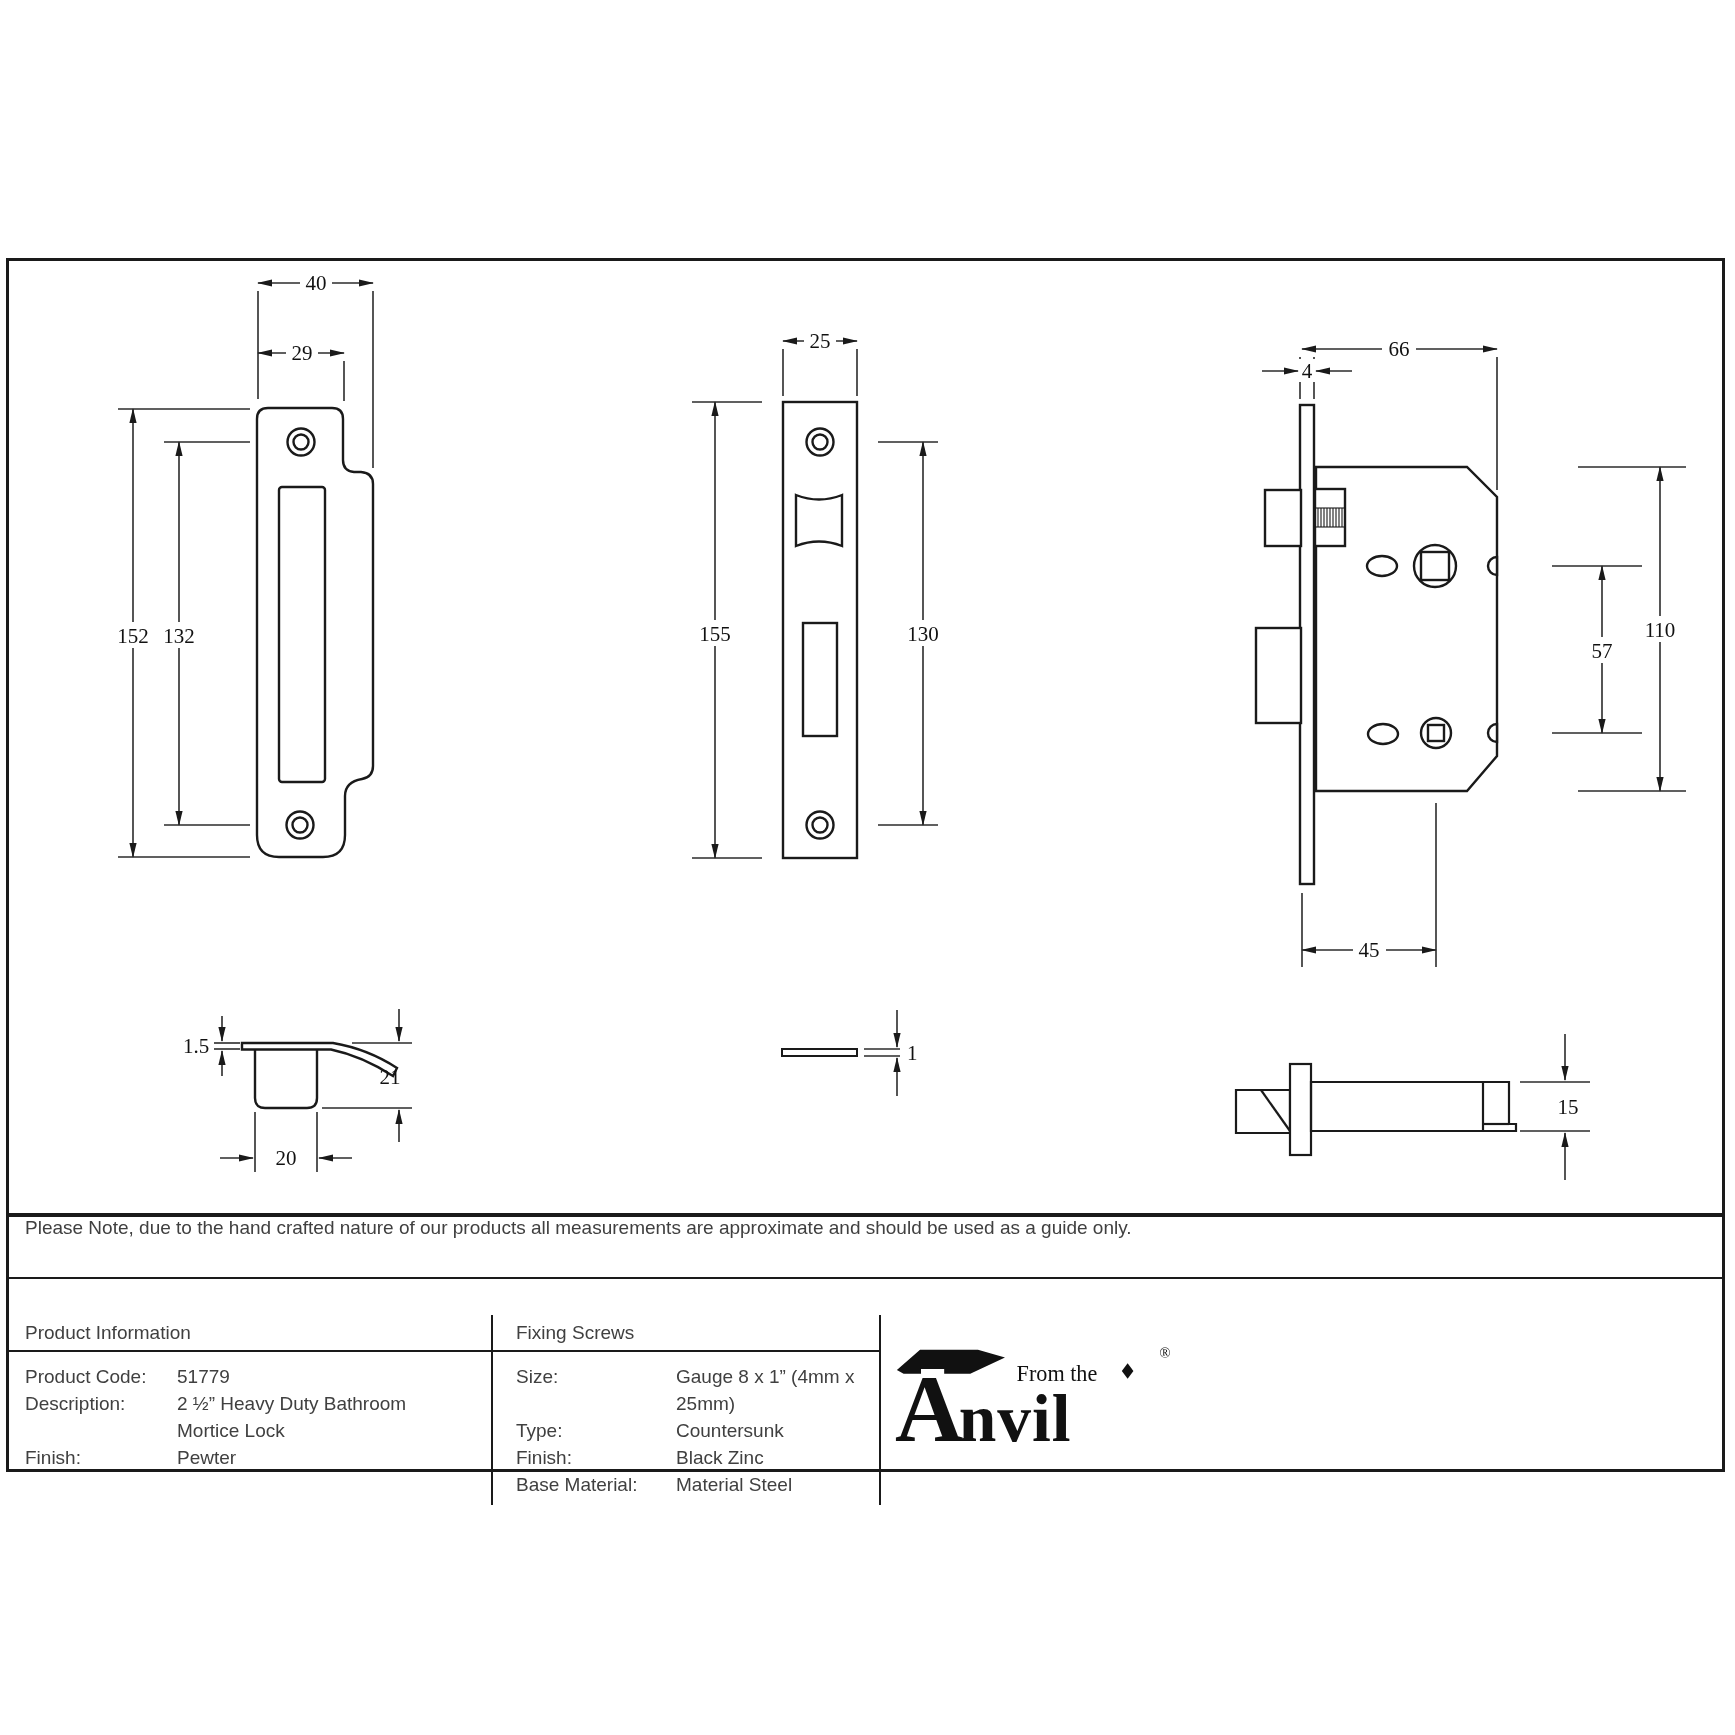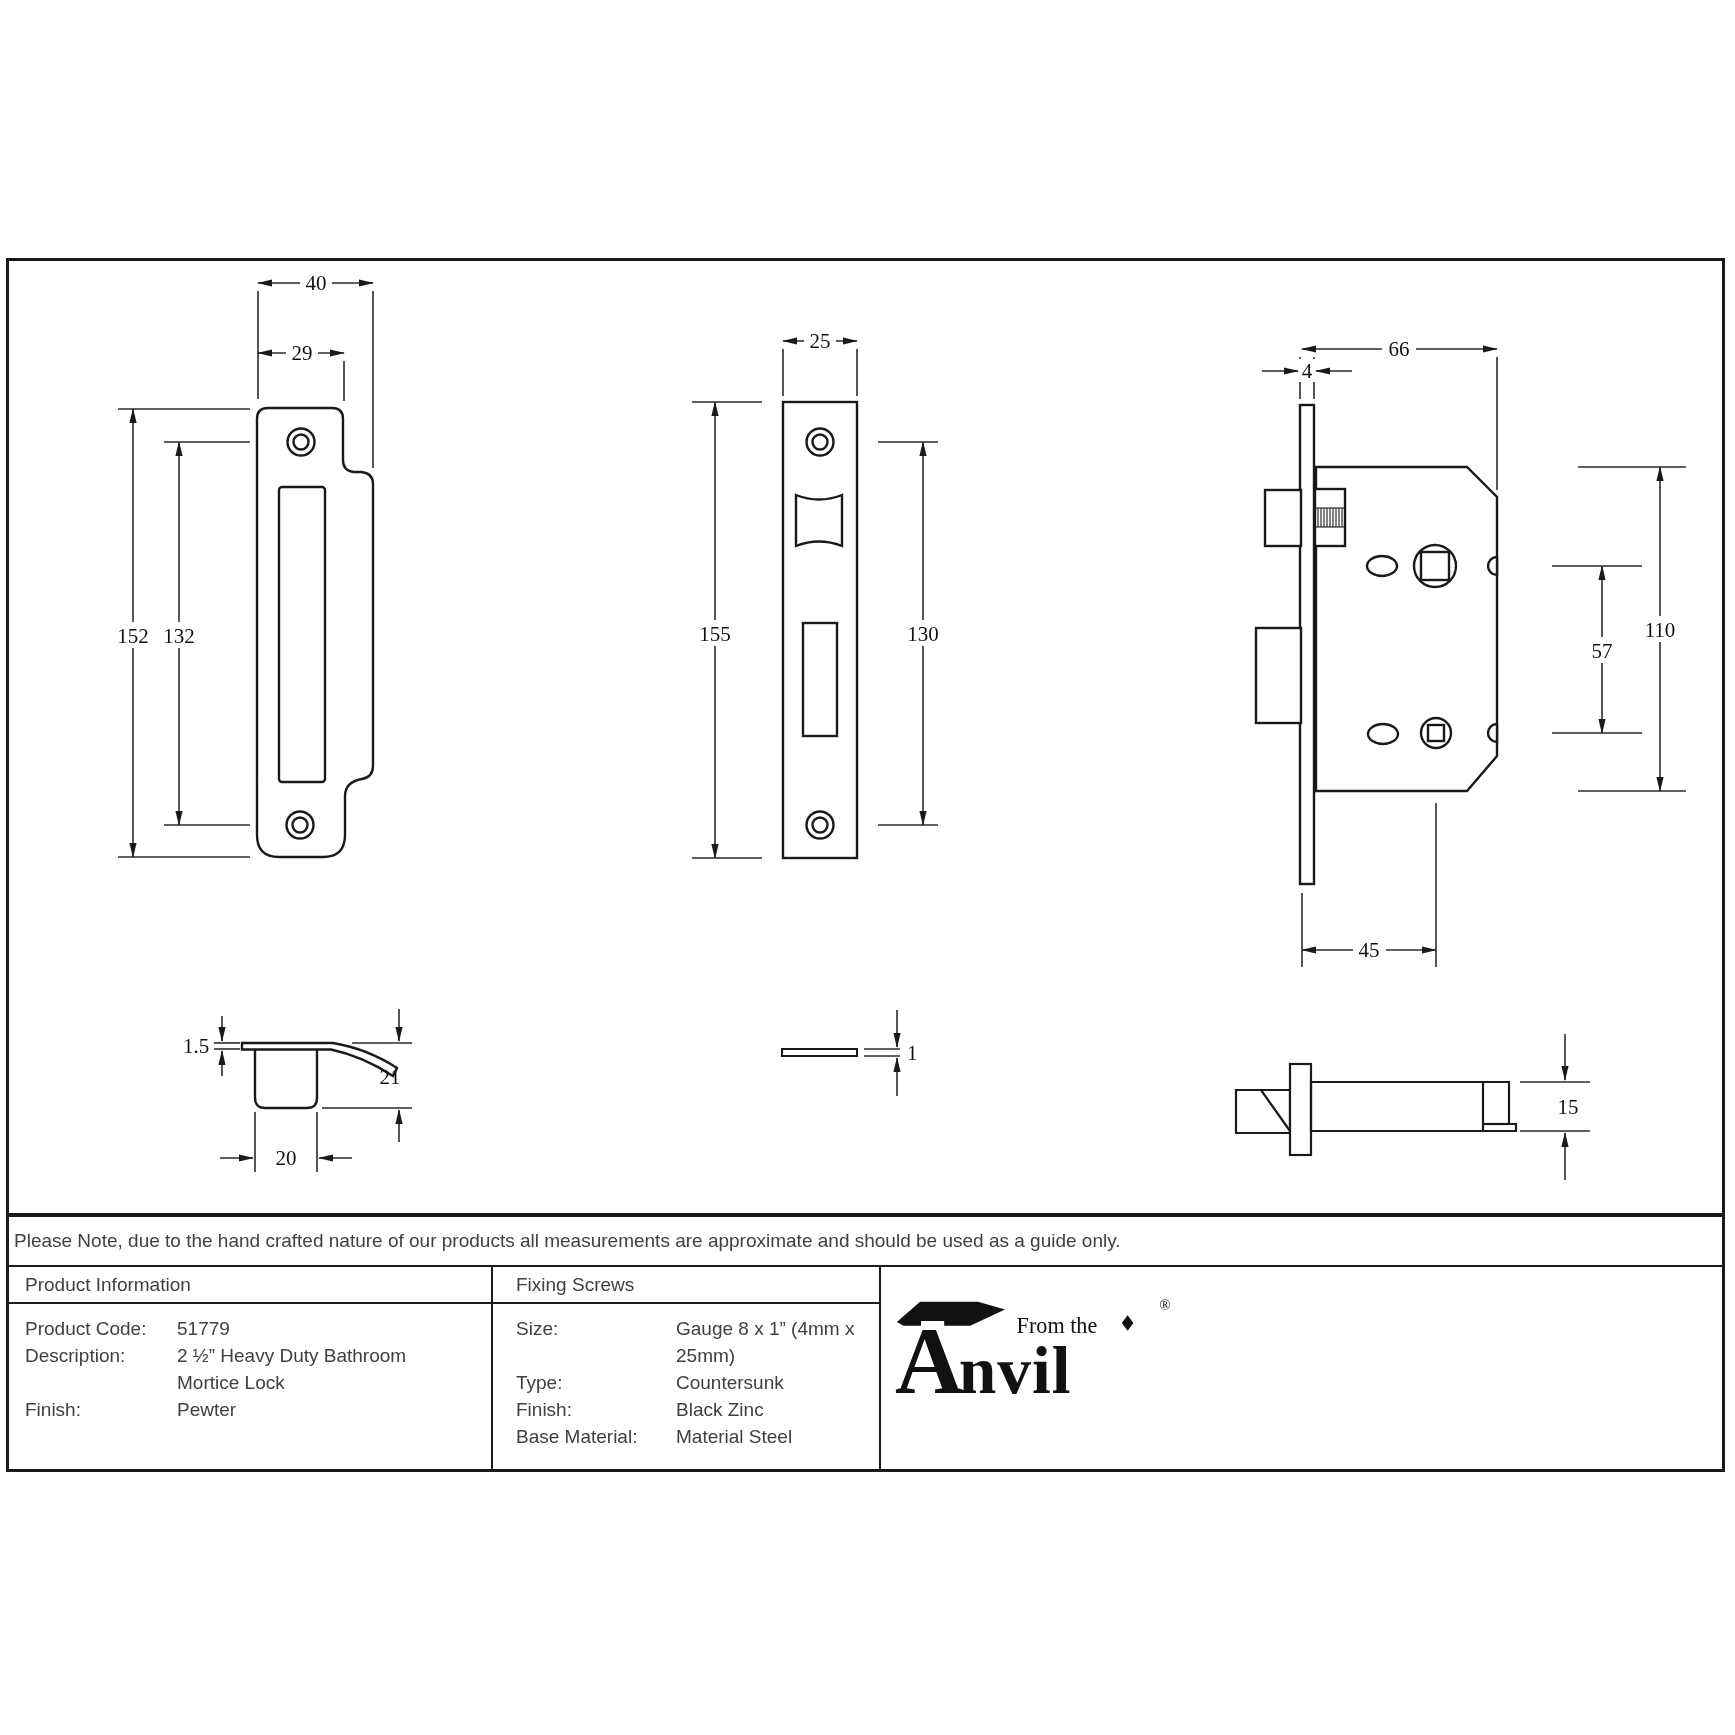--- a/index.html
+++ b/index.html
@@ -5,24 +5,24 @@
   html,body{margin:0;padding:0;background:#ffffff;}
   .sheet{position:relative;width:1735px;height:1735px;background:#fff;overflow:hidden;
          font-family:"Liberation Sans",sans-serif;color:#404040;}
   .frame{position:absolute;left:6px;top:258px;width:1713px;height:952px;
          border:3px solid #1a1a1a;border-bottom:none;background:#fff;}
   svg.draw{position:absolute;left:0;top:0;}
   
   .spec-table{position:absolute;left:6px;top:1213px;width:1719px;height:259px;
               box-sizing:border-box;border:3px solid #1a1a1a;border-top:4px solid #1a1a1a;
               display:flex;flex-direction:column;background:#fff;}
-  .note-row{height:50px;box-sizing:border-box;border-bottom:2px solid #1a1a1a;
-            display:flex;align-items:center;padding-left:5px;font-size:19px;}
+  .note-row{height:62px;box-sizing:border-box;border-bottom:2px solid #1a1a1a;
+            display:flex;align-items:flex-start;padding-left:16px;font-size:19px;}
   .grid{flex:1;display:flex;min-height:0;}
-  .col{box-sizing:border-box;height:100%;}
+  .col{box-sizing:border-box;height:100%;margin-top:36px;}
   .col.b{border-right:2px solid #1a1a1a;}
   .c1{width:484px;} .c2{width:450px;} .c3{width:388px;} .c4{flex:1;position:relative;}
   .hdr{height:37px;box-sizing:border-box;border-bottom:2px solid #1a1a1a;
        display:flex;align-items:center;font-size:19px;}
   .c1 .hdr,.c1 .rows{padding-left:16px;}
   .c2 .hdr,.c2 .rows{padding-left:23px;}
   .c3 .hdr,.c3 .rows{padding-left:23px;}
   .rows{padding-top:11px;font-size:19px;line-height:27px;}
   .kv{display:flex;}
   .kv .k{width:152px;flex:none;}

